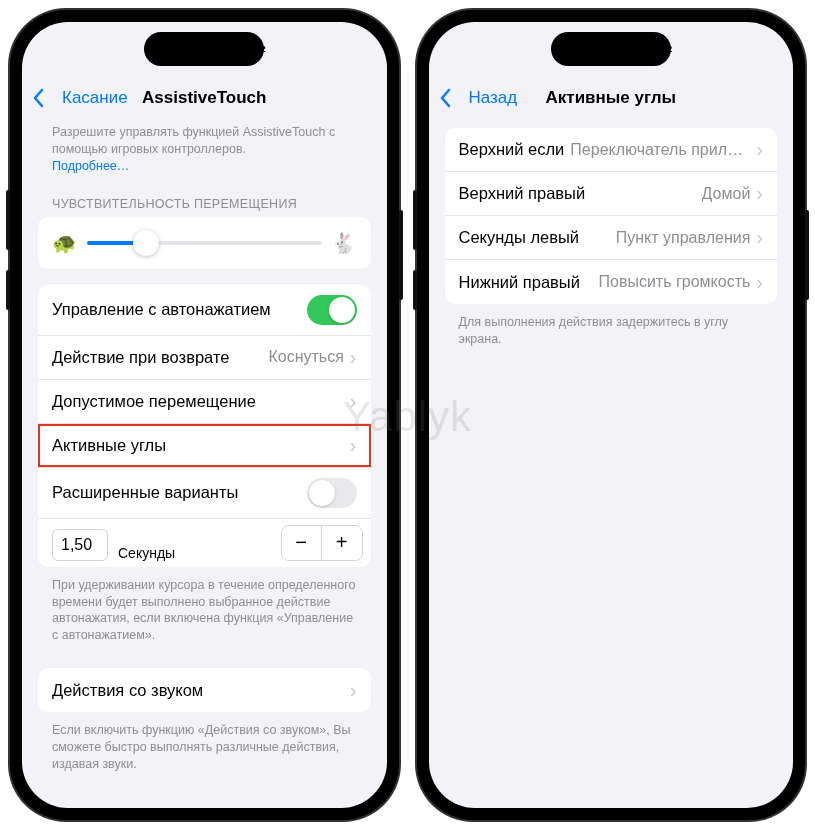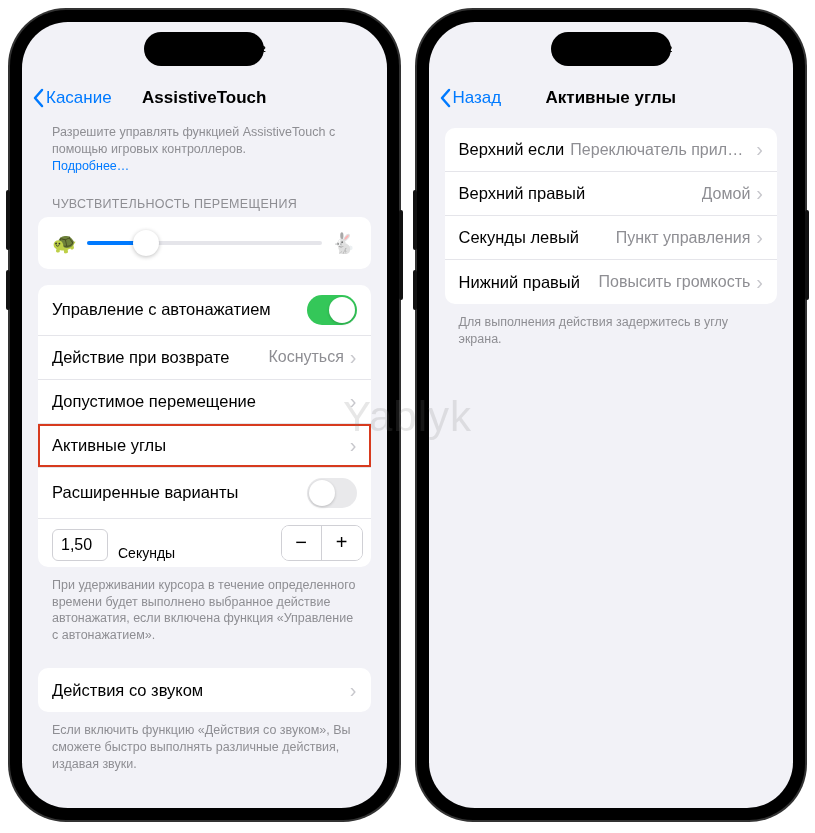--- a/index.html
+++ b/index.html
@@ -51,21 +51,21 @@
   }
   .battery-text { position: relative; z-index: 1; color: #000; mix-blend-mode: difference; filter: invert(1); padding-left: 26px;}
   .battery-cap { width: 2px; height: 5px; background: #000; border-radius: 0 2px 2px 0; }
 
   .nav-bar {
     height: 44px; display: flex; align-items: center; position: relative;
     padding: 0 10px;
   }
   .back-btn {
     display: flex; align-items: center; color: #007aff; font-size: 17px;
-    cursor: pointer; gap: 2px;
+    cursor: pointer; gap: 18px;
   }
   .nav-title {
     position: absolute; left: 0; right: 0; text-align: center;
     font-size: 17px; font-weight: 600; color: #000; pointer-events: none;
   }
 
   .content {
     height: calc(100% - 98px); overflow-y: hidden;
     padding: 0 16px;
   }

